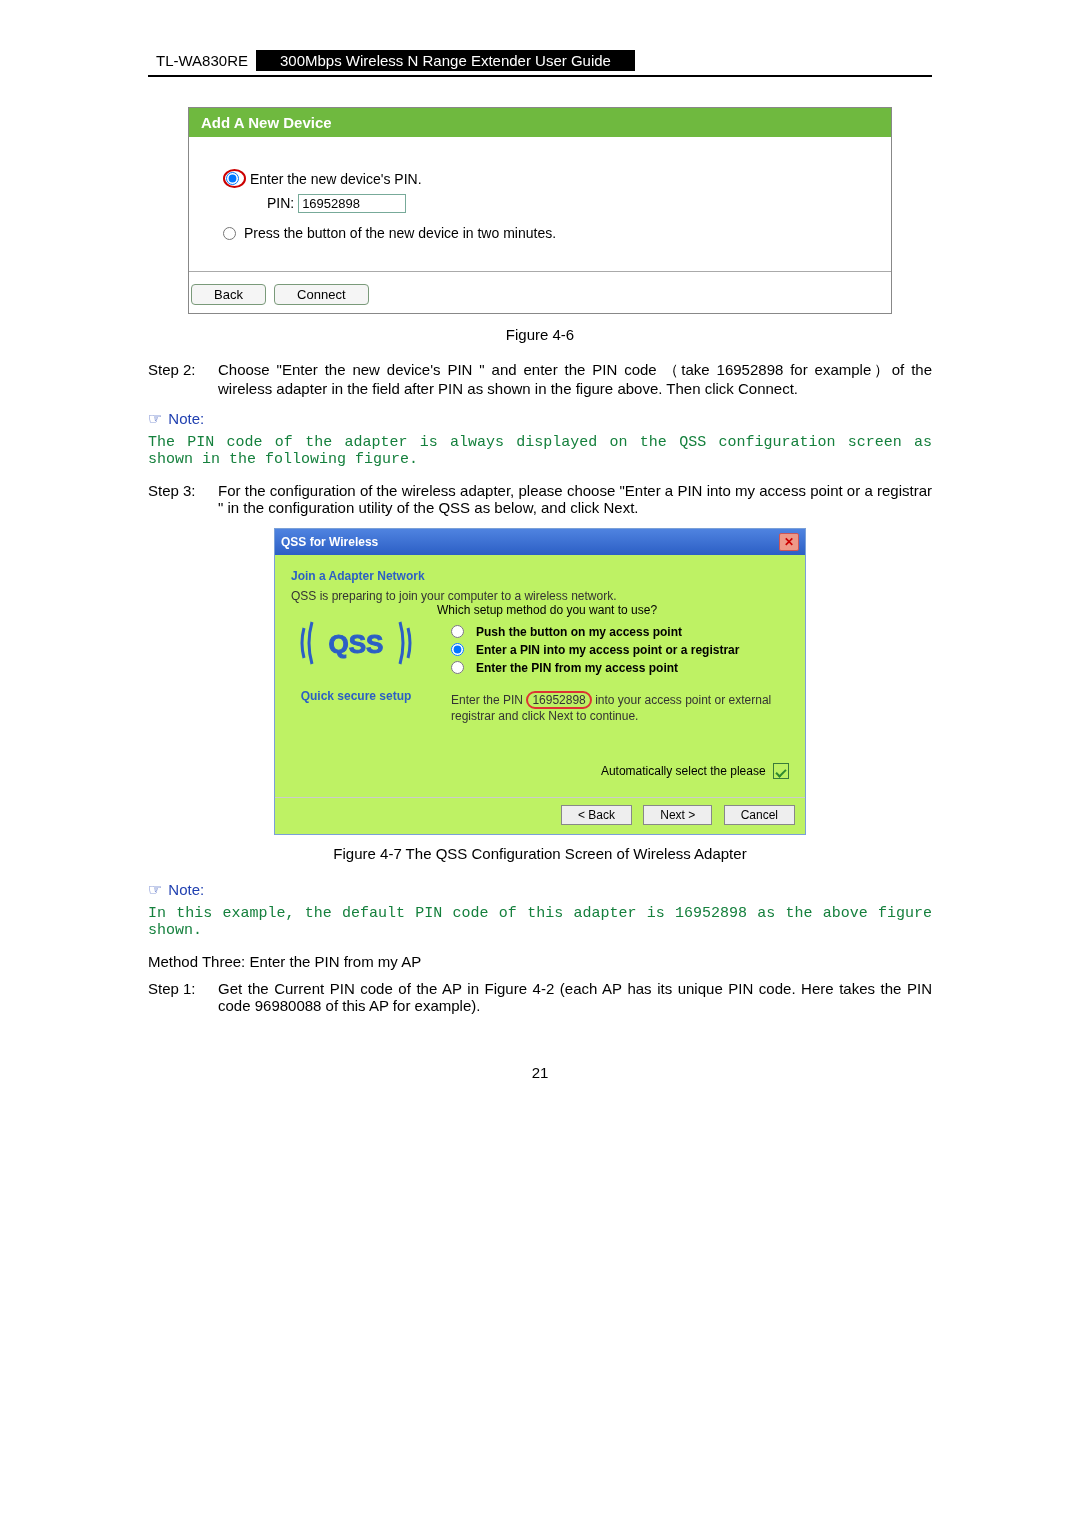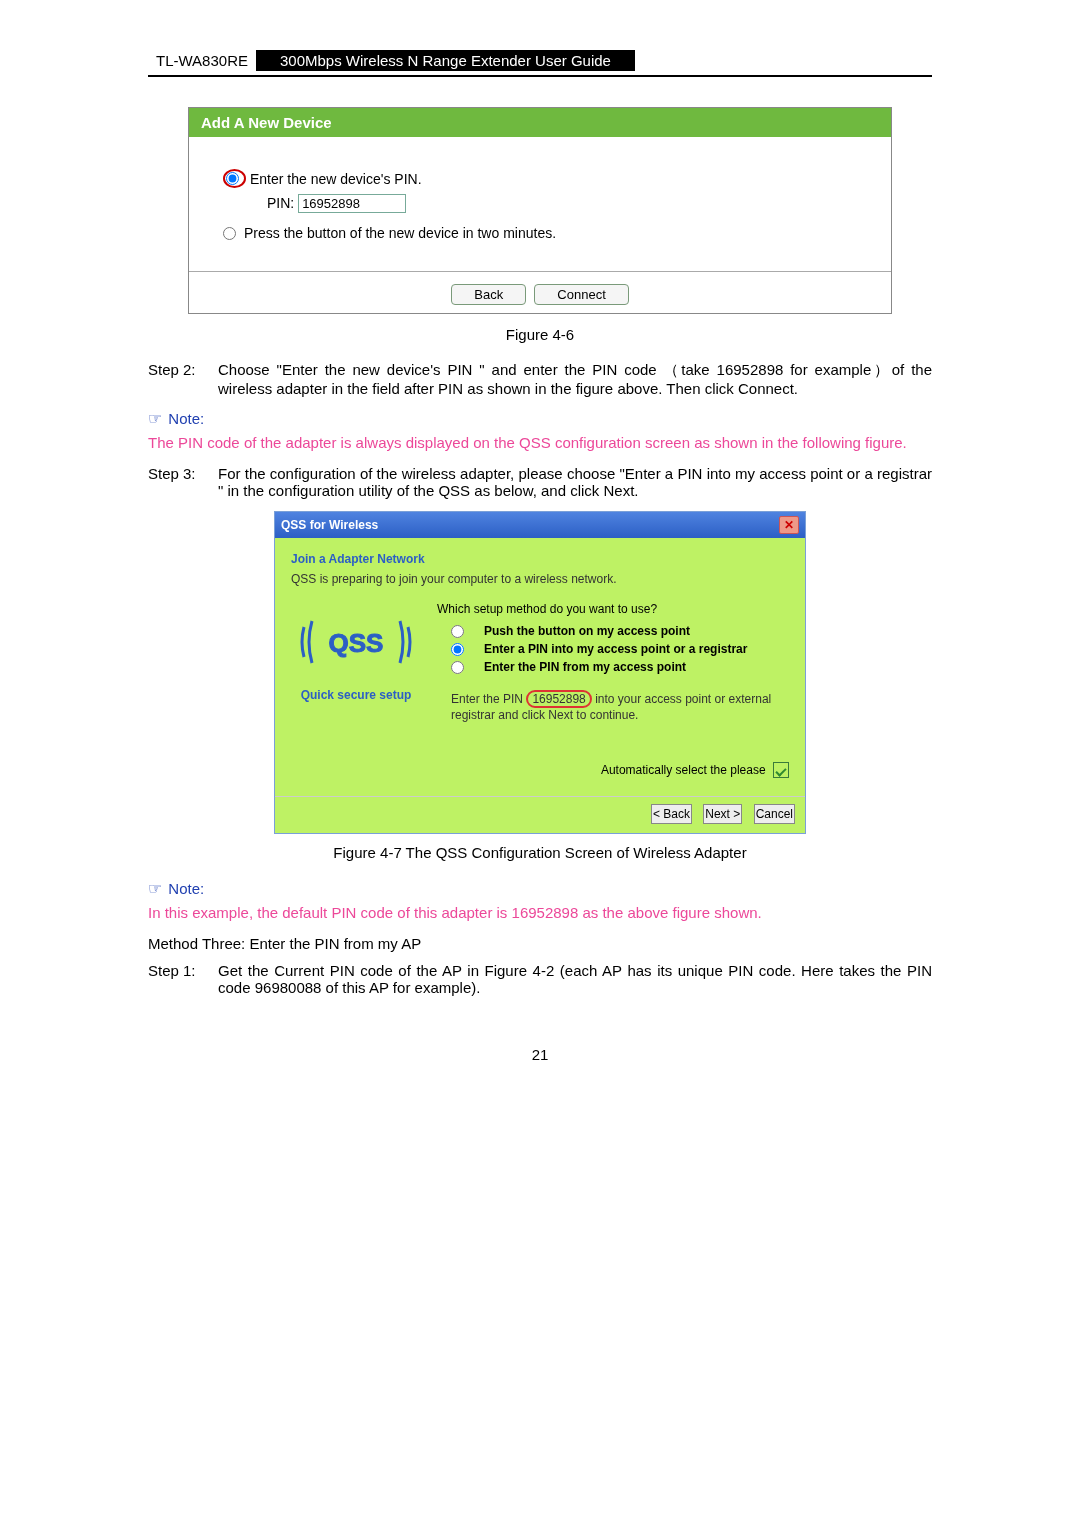--- a/index.html
+++ b/index.html
@@ -59,41 +59,40 @@
     display: inline-flex;
   }
   input[type=radio] { margin: 0 4px 0 0; }
   .pin-row { margin: 4px 0 12px 44px; }
   .pin-row input[type=text] {
     border: 1px solid #7a9; width: 100px; font-size: 13px; padding: 1px 3px;
   }
   .btn-row {
     border-top: 1px solid #aaa;
     padding: 12px 0 8px 0;
-    text-align: center;
   }
   .btn {
     display: inline-block;
     border: 1px solid #7a9a7a;
     border-radius: 4px;
     padding: 2px 22px;
     background: #f5f5f5;
     font-size: 13px;
     margin: 0 2px;
     cursor: pointer;
   }
   .fig-caption { text-align: center; margin: 6px 0 18px 0; }
 
   
   .step { display: flex; margin: 0 0 12px 0; text-align: justify; }
   .step .label { flex: 0 0 70px; }
   .step .content { flex: 1; }
   .note-label { color: #1f3fb0; margin: 10px 0 6px 0; display:flex; align-items:center; gap:6px;}
   .hand-icon { color:#1f3fb0; font-size:16px; }
-  .note-text  { color: #ec4899; margin: 0 0 14px 0; text-align: justify; }
+  .note-text  { color: #15803d; margin: 0 0 14px 0; text-align: justify; font-family: Liberation Mono, monospace; }
   .justify { text-align: justify; }
 
   
   .wizard {
     width: 530px;
     margin: 4px auto 10px auto;
     border: 1px solid #7aa0d8;
     background: #bef264;
     font-family: Tahoma, Arial, sans-serif;
     font-size: 12px;
@@ -111,36 +110,36 @@
     background: #e98;
     border: 1px solid #c55;
     color: #c00;
     width: 18px; height: 16px;
     display: flex; align-items: center; justify-content: center;
     font-weight: bold; cursor: pointer;
     border-radius: 2px;
   }
   .wizard-body { padding: 14px 16px 8px 16px; }
   .wizard-h { color: #2c5fc5; font-weight: bold; margin-bottom: 6px; }
-  .wizard-sub { color: #333; margin-bottom: 16px; }
+  .wizard-sub { color: #333; }
   .wizard-two { display: flex; gap: 16px; }
   .wizard-left {
     width: 130px;
     text-align: center;
     color: #2c5fc5;
     font-weight: bold;
   }
   .qss-logo {
     width: 120px; height: 80px;
     margin: 0 auto 6px auto;
     display: flex; align-items: center; justify-content: center;
   }
   .qss-logo svg { width: 120px; height: 70px; }
   .wizard-right { flex: 1; }
-  .wopt { margin: 4px 0 4px 14px; font-weight: bold; color: #000; display:flex; align-items:center; gap:16px;}
+  .wopt { margin: 4px 0 4px 14px; font-weight: bold; color: #000; display:flex; align-items:flex-start; gap:8px;}
   .winfo { margin: 16px 0 0 14px; color: #333; }
   .red-circle {
     border: 2px solid #d33;
     border-radius: 12px;
     padding: 0 4px;
     display: inline-block;
   }
   .auto-row { text-align: right; margin: 40px 0 10px 0; }
   .auto-row span { vertical-align: middle; }
   .auto-box {
@@ -154,21 +153,21 @@
     border-bottom:2px solid #2f8a2f; transform:rotate(-45deg);
   }
   .wizard-btns {
     border-top: 1px solid #ccc;
     padding: 10px 10px 12px 0;
     text-align: right;
   }
   .winbtn {
     border: 1px solid #888;
     background: #eee;
-    padding: 2px 1px;
+    padding: 2px 16px;
     margin-left: 8px;
     font-size: 12px;
     cursor: pointer;
   }
 
   .page-num {
     text-align: center;
     margin-top: 50px;
   }
 </style>

